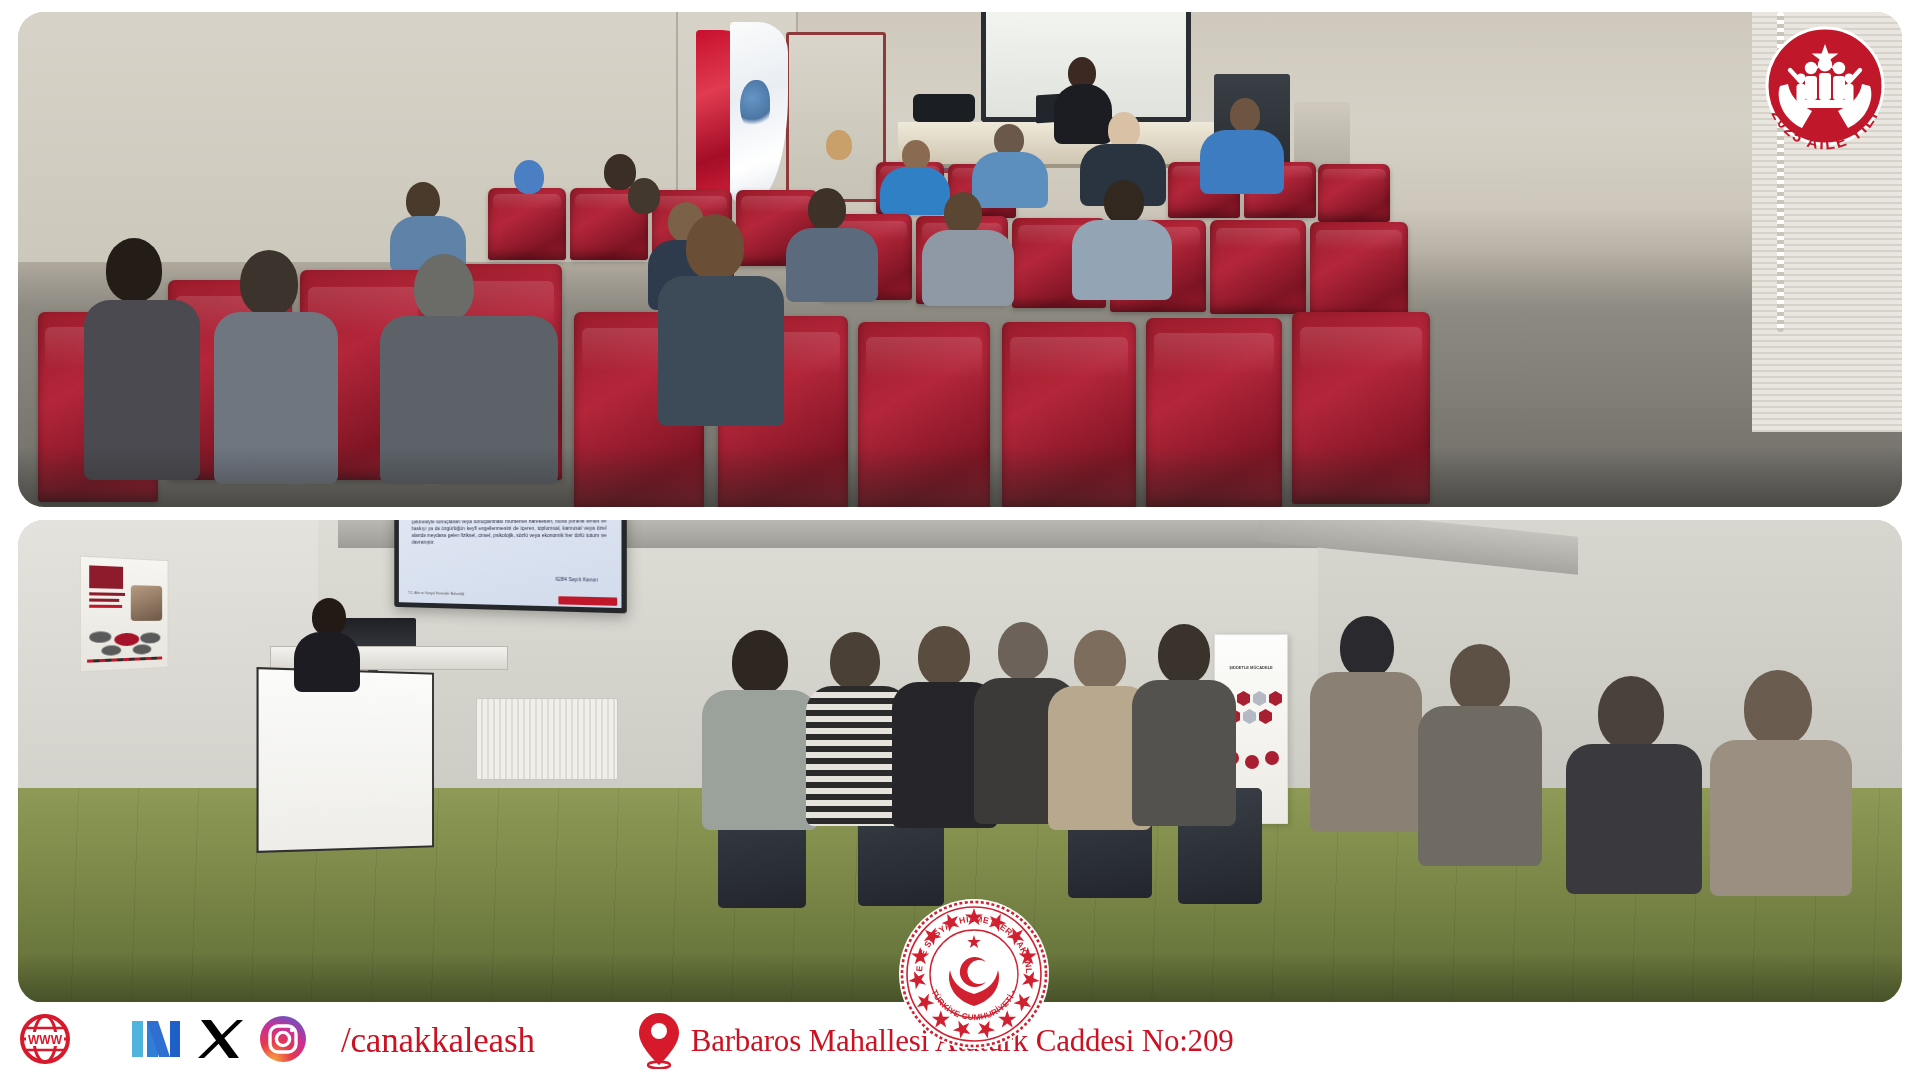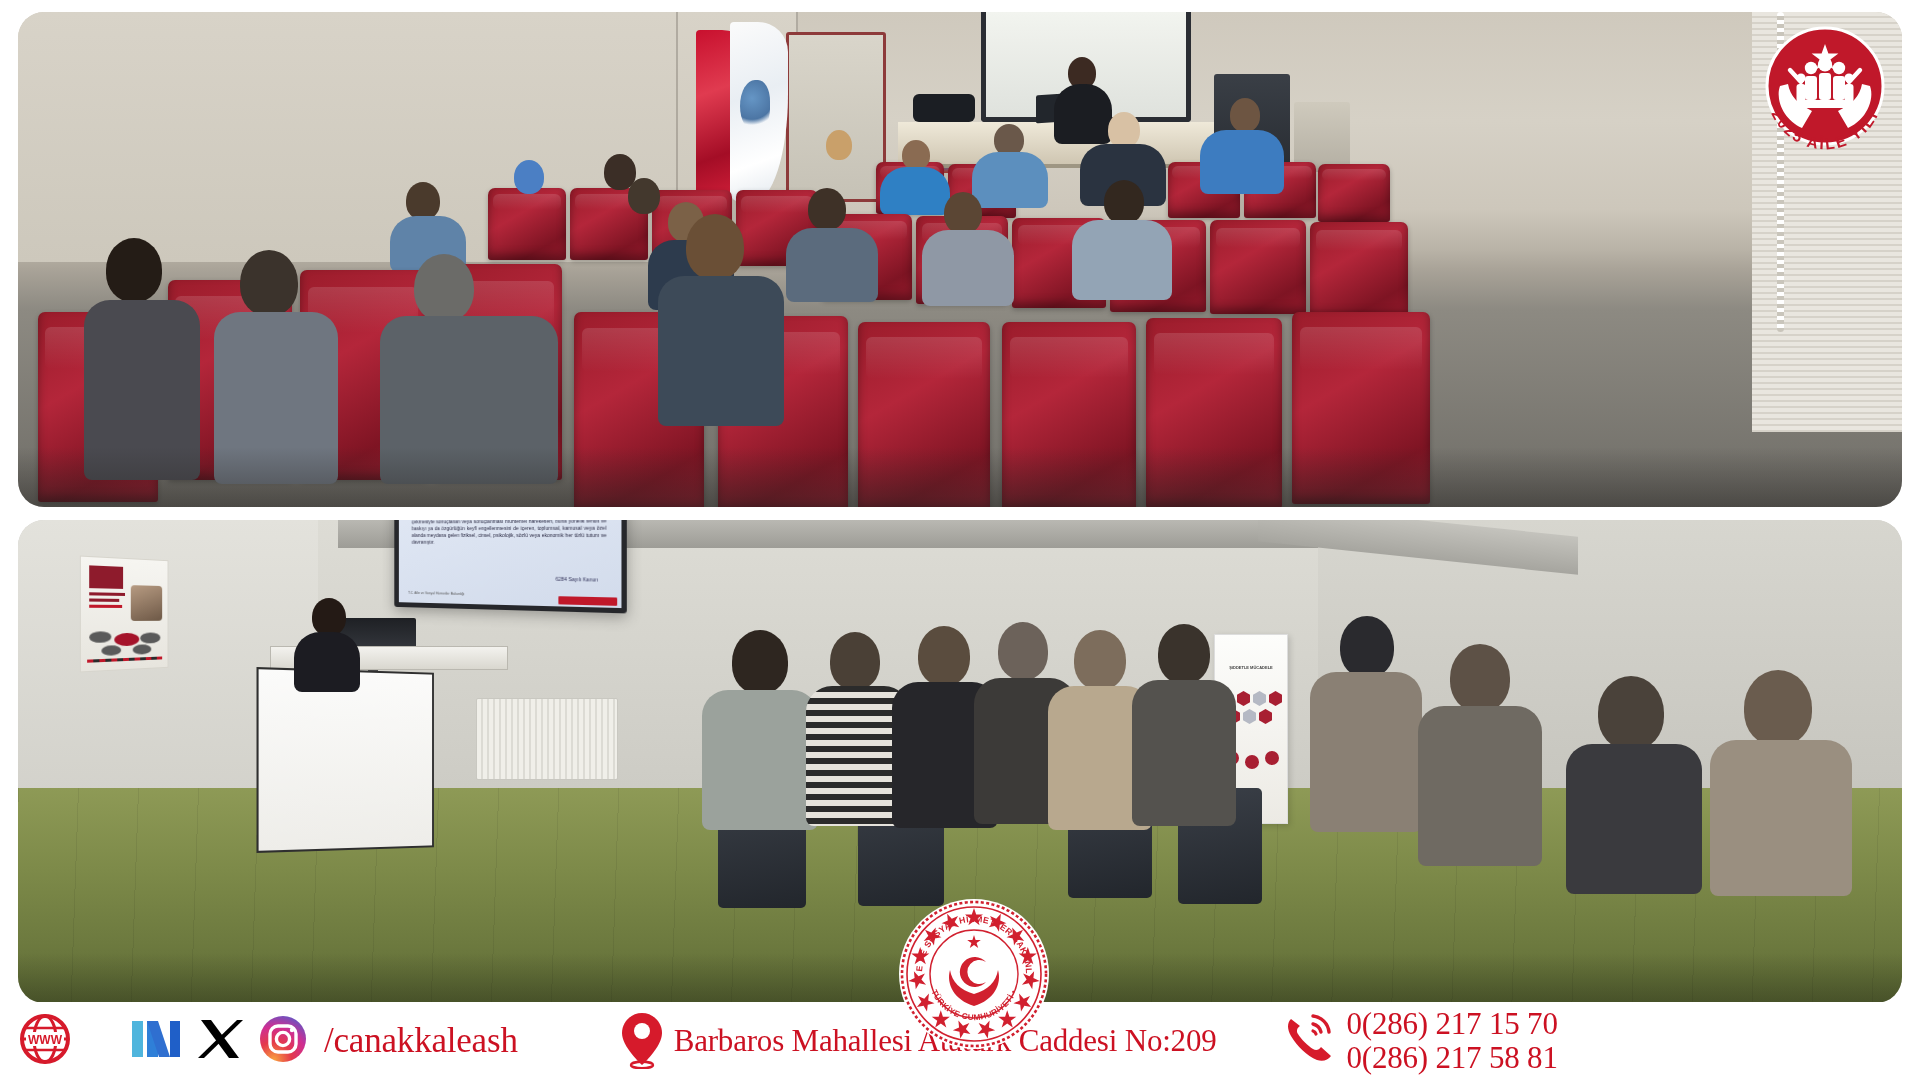--- a/index.html
+++ b/index.html
@@ -591,47 +591,32 @@
               <stop offset="65%" stop-color="#cf2e92"></stop>
               <stop offset="100%" stop-color="#4a5fd0"></stop>
             </radialGradient>
           </defs>
           <circle cx="25" cy="25" r="23" fill="url(#ig-g)"></circle>
           <rect x="12" y="12" width="26" height="26" rx="8" fill="none" stroke="#ffffff" stroke-width="3.4"></rect>
           <circle cx="25" cy="25" r="6.6" fill="none" stroke="#ffffff" stroke-width="3.4"></circle>
           <circle cx="34" cy="16" r="2.2" fill="#ffffff"></circle>
         </svg>
       </span>
-      <span class="f-text" style="margin-left:2px;">/canakkaleash</span>
+      <span class="f-text" style="margin-left:19px;">/canakkaleash</span>
     </div>
 
     <div class="f-group" id="address-group">
       <span class="icon-pin">
         <svg width="48" height="60" viewBox="0 0 48 60" aria-hidden="true">
           <path d="M24 4 C13 4 4 13 4 24 C4 38 24 56 24 56 C24 56 44 38 44 24 C44 13 35 4 24 4 Z" fill="#d61a2b"></path>
           <circle cx="24" cy="22" r="8" fill="#ffffff"></circle>
           <ellipse cx="24" cy="56" rx="11" ry="3.2" fill="none" stroke="#d61a2b" stroke-width="2.4"></ellipse>
         </svg>
       </span>
       <span class="addr-lines">
         <span class="f-text f-text-sm">Barbaros Mahallesi Atatürk Caddesi No:209</span>
       </span>
     </div>
 
-    <div class="f-group" id="phone-group">
-      <span class="icon-phone">
-        <svg width="58" height="58" viewBox="0 0 58 58" aria-hidden="true">
-          <path d="M12 9 C8 13 8 19 12 26 C18 36 28 46 38 50 C44 52 49 50 52 46 L42 37 C40 40 37 41 34 39
-                   C29 36 22 29 19 24 C17 21 18 18 21 16 Z" fill="#d61a2b"></path>
-          <path d="M34 6 A18 18 0 0 1 50 22" fill="none" stroke="#d61a2b" stroke-width="3.4" stroke-linecap="round"></path>
-          <path d="M34 14 A11 11 0 0 1 42 22" fill="none" stroke="#d61a2b" stroke-width="3.4" stroke-linecap="round"></path>
-          <path d="M34 21 A4.5 4.5 0 0 1 37 24" fill="none" stroke="#d61a2b" stroke-width="3.2" stroke-linecap="round"></path>
-        </svg>
-      </span>
-      <span class="phone-lines">
-        <span class="f-text f-text-sm">0(286) 217 15 70</span>
-        <span class="f-text f-text-sm">0(286) 217 58 81</span>
-      </span>
-    </div>
 
   </div>
 
 </div>
 
 </body></html>

